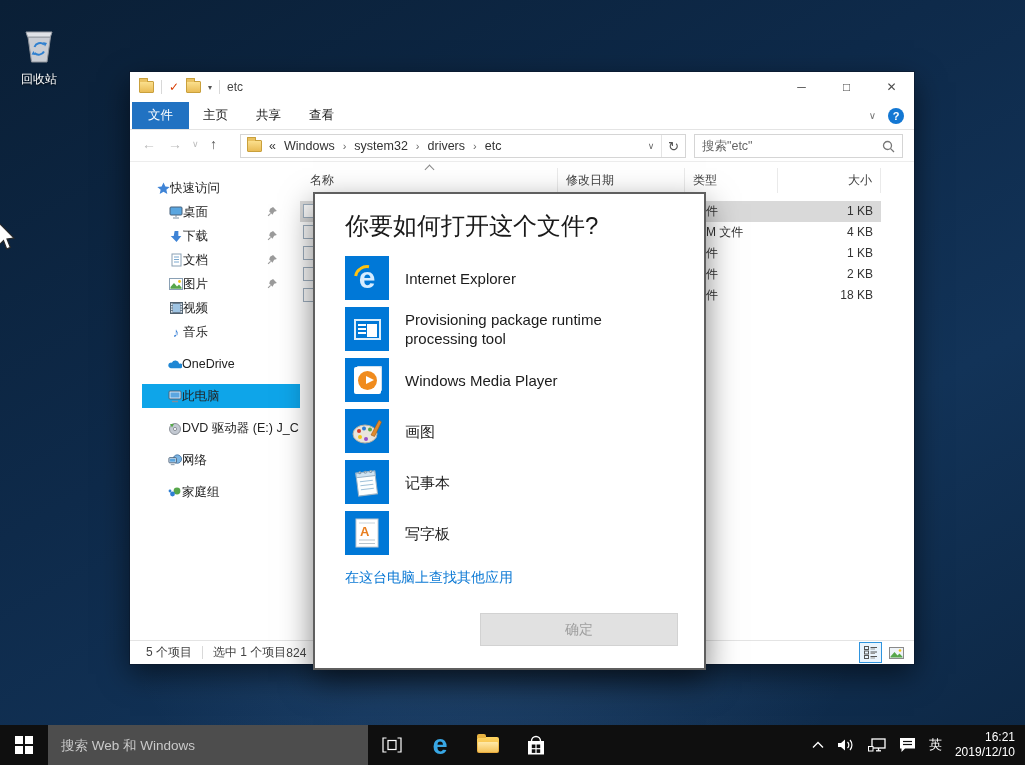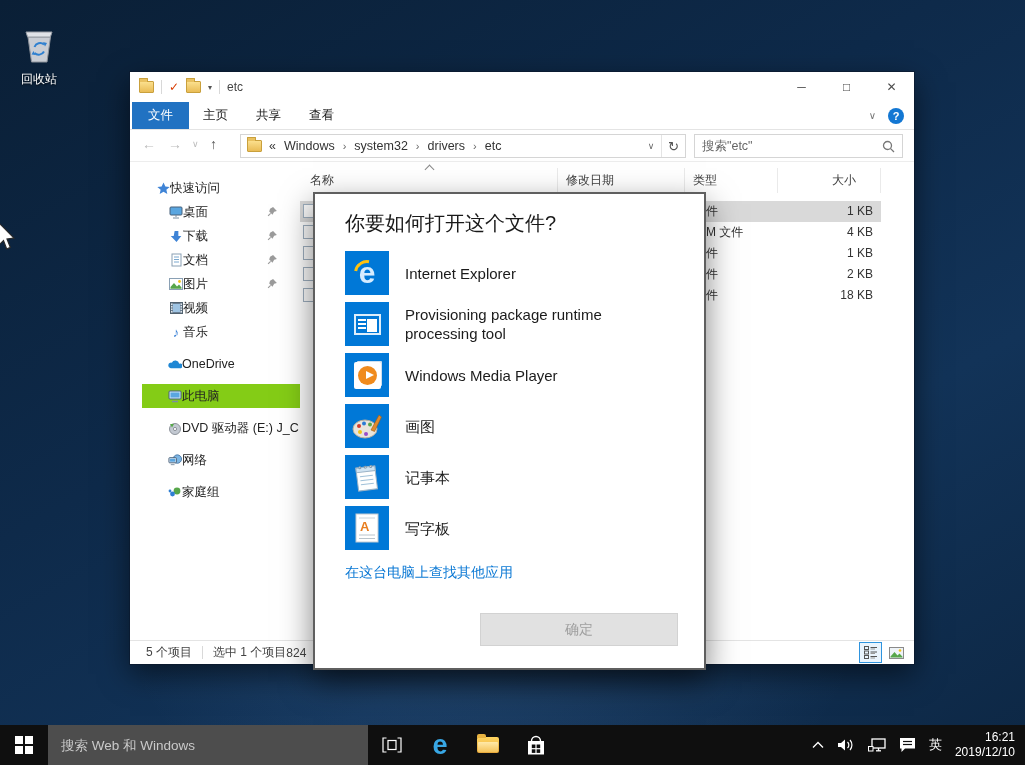--- a/index.html
+++ b/index.html
@@ -57,33 +57,33 @@
   .searchbox { position:absolute; left:564px; top:4px; width:209px; height:24px; border:1px solid #d5d5d5;
     display:flex; align-items:center; padding:0 7px; }
   .searchbox input { flex:1; border:0; outline:0; font-size:12.5px; color:#555; background:transparent;
     font-family:inherit; }
   .searchbox input::placeholder { color:#666; opacity:1; }
 
   .ebody { position:absolute; top:91px; left:0; right:0; bottom:24px; display:flex; }
   .sidebar { width:170px; padding-top:13px; font-size:12.5px; color:#222; flex:none; }
   .side-item { height:24px; display:flex; align-items:center; gap:0; padding-left:26px; position:relative; }
   .side-item.child { padding-left:39px; }
-  .side-item.sel { background:#84cc16; }
+  .side-item.sel { background:#0ea5e9; }
   .side-item.gap { margin-top:8px;margin-left:12px; }
   .side-item .txt { white-space:nowrap; overflow:hidden; }
   .pin { position:absolute; right:22px; top:6px; }
   .sicon { width:14px; height:14px; flex:none; display:flex; align-items:center; justify-content:center; }
 
   .filepane { flex:1; position:relative; font-size:12px; color:#333; }
   .cols { position:absolute; top:5px; left:0; right:0; height:25px; display:flex; color:#404040; }
   .col { display:flex; align-items:center; border-right:1px solid #eaeaea; height:100%; }
   .col.c1 { width:258px; padding-left:10px; position:relative; }
   .col.c2 { width:127px; padding-left:8px; }
   .col.c3 { width:93px; padding-left:8px; }
-  .col.c4 { width:103px; justify-content:flex-end; padding-right:24px; }
+  .col.c4 { width:103px; justify-content:flex-end; padding-right:8px; }
   .sort-caret { position:absolute; top:-2px; left:126px; width:7px; height:7px;
     border-top:1px solid #888; border-left:1px solid #888; transform:rotate(45deg); }
   .rows { position:absolute; top:38px; left:0; width:581px; }
   .frow { height:21px; position:relative; width:581px; }
   .frow.sel { background:#d9d9d9; }
   .fico { position:absolute; left:3px; top:3px; width:11px; height:14px; background:#fdfdfd;
     border:1px solid #9fb0c0; }
   .ftype { position:absolute; left:406px; top:0; line-height:21px; }
   .fsize { position:absolute; right:8px; top:0; line-height:21px; }
 
@@ -92,21 +92,21 @@
   .sdiv { width:1px; height:13px; background:#d9d9d9; margin:0 10px; }
   .sel-size { }
   .view-btns { position:absolute; right:6px; top:1px; display:flex; gap:3px; }
   .vbtn { width:23px; height:21px; display:flex; align-items:center; justify-content:center;
     border:1px solid transparent; }
   .vbtn.active { border-color:#2f94de; background:#eaf4fd; }
 
   
   .dialog { position:absolute; left:313px; top:192px; width:393px; height:478px; background:#fff;
     border:2px solid #5f5f5f; box-shadow:0 12px 30px rgba(0,0,0,.5); z-index:20; }
-  .dlg-title { margin:16px 0 0 30px; font-size:20px; color:#191919; }
+  .dlg-title { margin:16px 0 0 30px; font-size:24px; color:#191919; }
   .apps { margin:14px 0 0 30px; display:flex; flex-direction:column; gap:7px; }
   .app { display:flex; align-items:center; gap:16px; min-height:44px; }
   .tile { width:44px; height:44px; background:#0078d7; position:relative; flex:none;
     display:flex; align-items:center; justify-content:center; }
   .app-label { font-size:15px; color:#1b1b1b; max-width:240px; line-height:19px; }
   .dlg-link { margin:14px 0 0 30px; font-size:14px; color:#0a78d4; display:inline-block; }
   .ok-btn { position:absolute; right:26px; bottom:22px; width:198px; height:33px; background:#e1e1e1;
     border:1px solid #d2d2d2; color:#9f9f9f; font-size:14px; display:flex; align-items:center;
     justify-content:center; }
 

